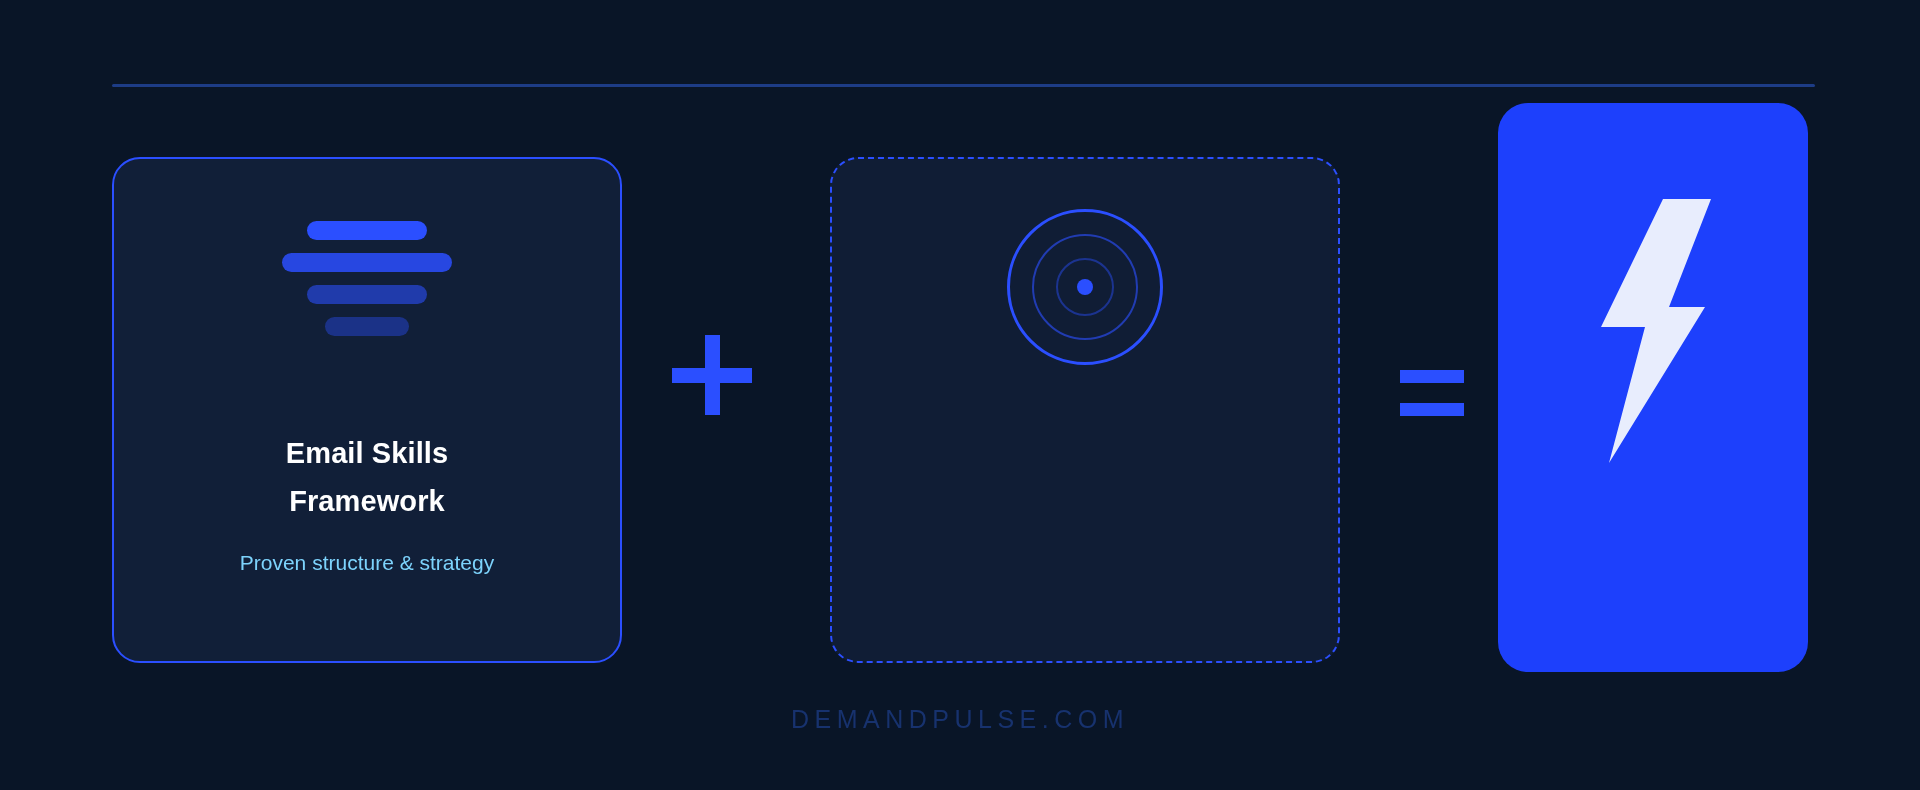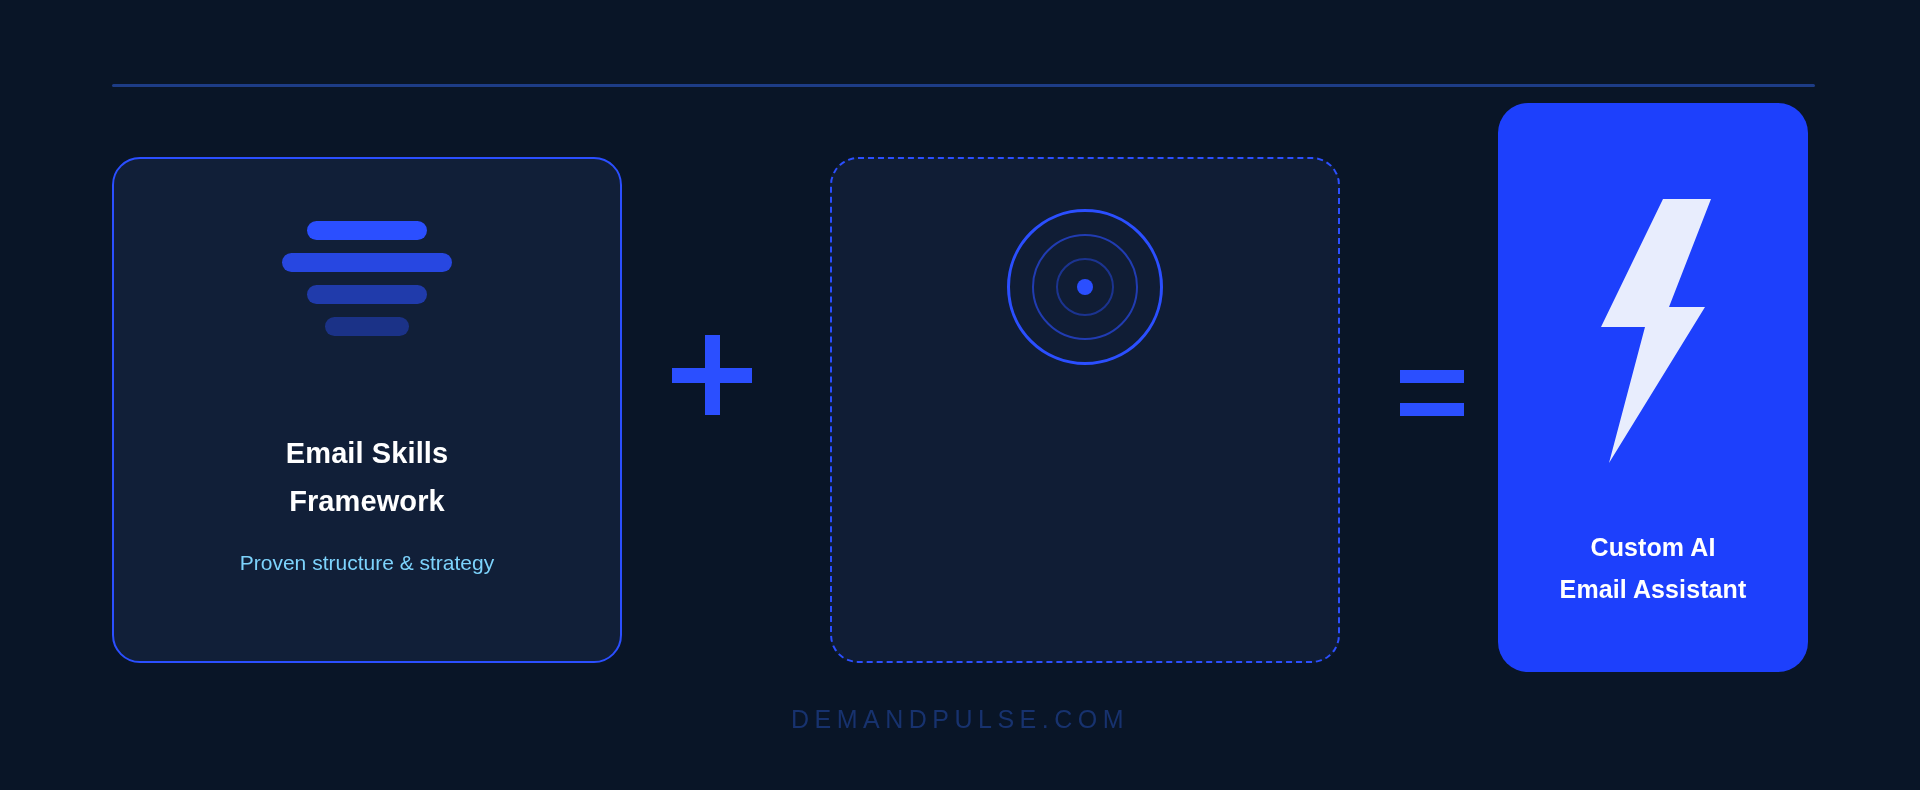--- a/index.html
+++ b/index.html
@@ -228,19 +228,17 @@
   </div>
 
   <div class="card card-filled">
     <div class="icon-zone">
       <div class="bolt-icon">
         <svg viewBox="0 0 120 272" xmlns="http://www.w3.org/2000/svg" aria-hidden="true">
           <path d="M70 4 L118 4 L76 112 L112 112 L16 268 L52 132 L8 132 Z" fill="#e8edfd"></path>
         </svg>
       </div>
     </div>
-    <div class="card-title">Custom AI
-Email Assistant</div>
   </div>
 
   <div class="watermark">DEMANDPULSE.COM</div>
 
 </div>
 
 </body></html>

